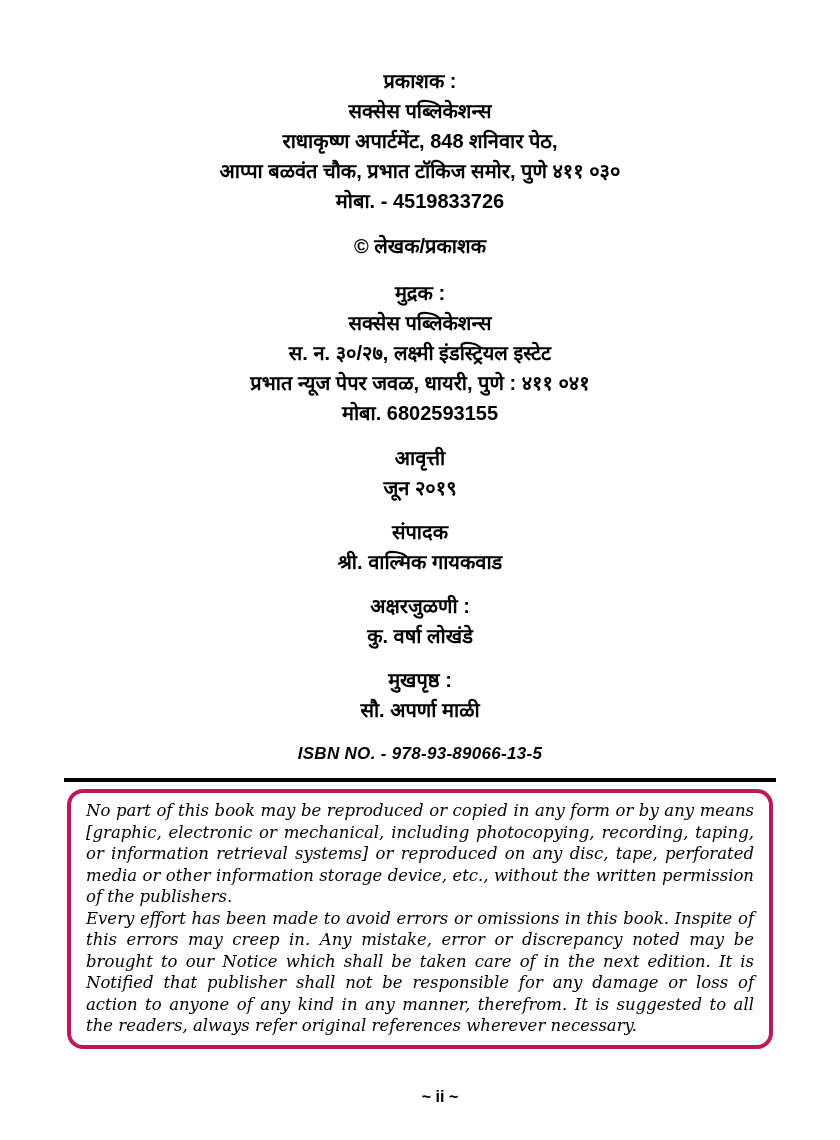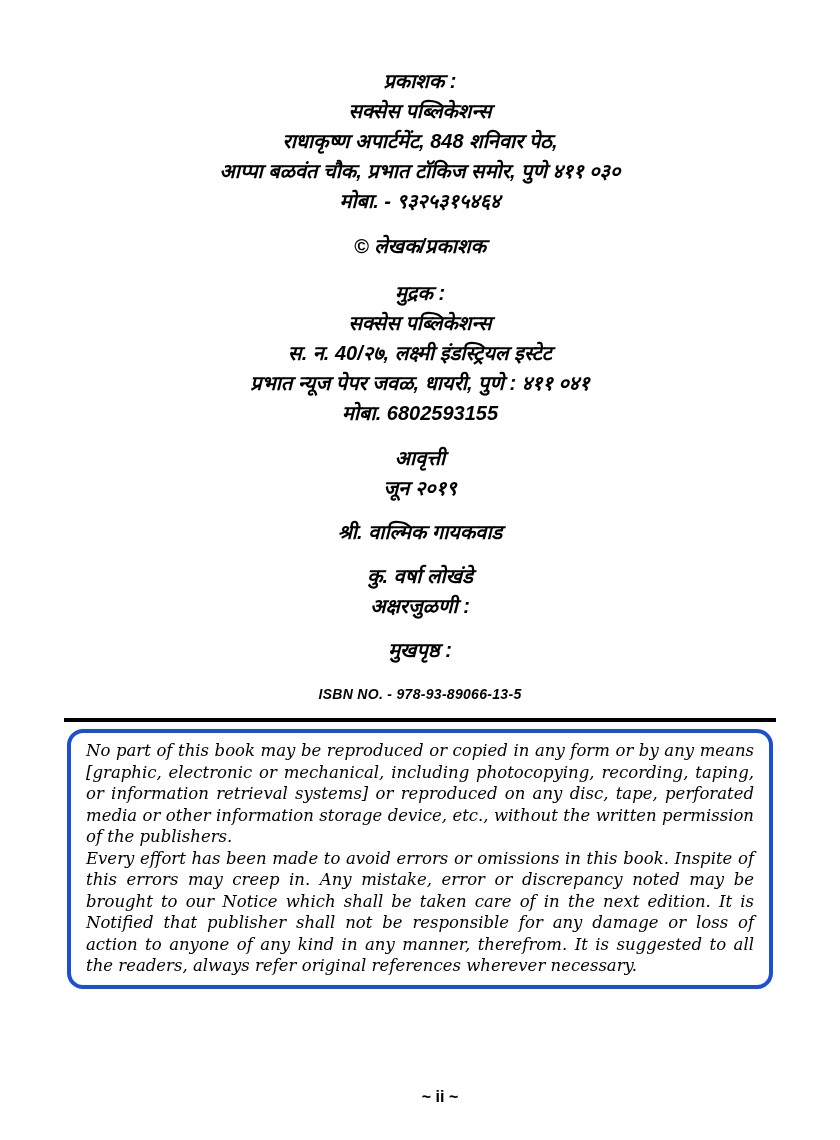--- a/index.html
+++ b/index.html
@@ -19,44 +19,43 @@
   .content {
     padding-top: 66px;
     text-align: center;
   }
   .dev-line {
     font-size: 20px;
     font-weight: 600;
     line-height: 30px;
     color: #000000;
     white-space: nowrap;
-    font-style: italic;
   }
   .section { margin-bottom: 15px; }
   .section-copyright { margin-bottom: 17px; margin-top: 11px; }
   .section-edition, .section-editor, .section-typeset, .section-cover { margin-bottom: 14px; }
   .isbn-line {
     font-family: "Liberation Sans", sans-serif;
     font-style: italic;
     font-weight: bold;
-    font-size: 14px;
+    font-size: 17px;
     line-height: 30px;
     letter-spacing: 0.3px;
   }
   .thick-rule {
     width: 712px;
     height: 4px;
     background: #000000;
     margin: 9px auto 7px auto;
   }
   .notice-box {
     box-sizing: border-box;
     width: 706px;
     margin: 0 auto;
-    border: 4px solid #1d4ed8;
+    border: 4px solid #be185d;
     border-radius: 16px;
     padding: 7px 15px 8px 15px;
     text-align: justify;
     font-family: "DejaVu Serif", serif;
     font-style: italic;
     font-size: 16.5px;
     line-height: 21.5px;
     color: #000000;
   }
   .notice-box p { margin: 0; }
@@ -77,51 +76,53 @@
 <body>
 
 <div class="page">
   <div class="content">
 
     <div class="section">
       <div class="dev-line">प्रकाशक :</div>
       <div class="dev-line">सक्सेस पब्लिकेशन्स</div>
       <div class="dev-line">राधाकृष्ण अपार्टमेंट, 848 शनिवार पेठ,</div>
       <div class="dev-line">आप्पा बळवंत चौक, प्रभात टॉकिज समोर, पुणे ४११ ०३०</div>
-      <div class="dev-line">मोबा. - ९३२५३१५४६४</div>
+      <div class="dev-line">मोबा. - 4519833726</div>
     </div>
 
     <div class="section section-copyright">
       <div class="dev-line">© लेखक/प्रकाशक</div>
     </div>
 
     <div class="section">
       <div class="dev-line">मुद्रक :</div>
       <div class="dev-line">सक्सेस पब्लिकेशन्स</div>
-      <div class="dev-line">स. न. 40/२७, लक्ष्मी इंडस्ट्रियल इस्टेट</div>
+      <div class="dev-line">स. न. ३०/२७, लक्ष्मी इंडस्ट्रियल इस्टेट</div>
       <div class="dev-line">प्रभात न्यूज पेपर जवळ, धायरी, पुणे : ४११ ०४१</div>
       <div class="dev-line">मोबा. 6802593155</div>
     </div>
 
     <div class="section section-edition">
       <div class="dev-line">आवृत्ती</div>
       <div class="dev-line">जून २०१९</div>
     </div>
 
     <div class="section section-editor">
+      <div class="dev-line">संपादक</div>
       <div class="dev-line">श्री. वाल्मिक गायकवाड</div>
     </div>
 
     <div class="section section-typeset">
+      <div class="dev-line">अक्षरजुळणी :</div>
       <div class="dev-line">कु. वर्षा लोखंडे</div>
-      <div class="dev-line">अक्षरजुळणी :</div>
     </div>
 
     <div class="section section-cover">
       <div class="dev-line">मुखपृष्ठ :</div>
+      <div class="dev-line">सौ. अपर्णा माळी</div>
     </div>
 
     <div class="isbn-line">ISBN NO. - 978-93-89066-13-5</div>
 
     <div class="thick-rule"></div>
 
     <div class="notice-box">
       <p>No part of this book may be reproduced or copied in any form or by any means [graphic, electronic or mechanical, including photocopying, recording, taping, or information retrieval systems] or reproduced on any disc, tape, perforated media or other information storage device, etc., without the written permission of the publishers.</p>
       <p>Every effort has been made to avoid errors or omissions in this book. Inspite of this errors may creep in. Any mistake, error or discrepancy noted may be brought to our Notice which shall be taken care of in the next edition. It is Notified that publisher shall not be responsible for any damage or loss of action to anyone of any kind in any manner, therefrom. It is suggested to all the readers, always refer original references wherever necessary.</p>
     </div>

